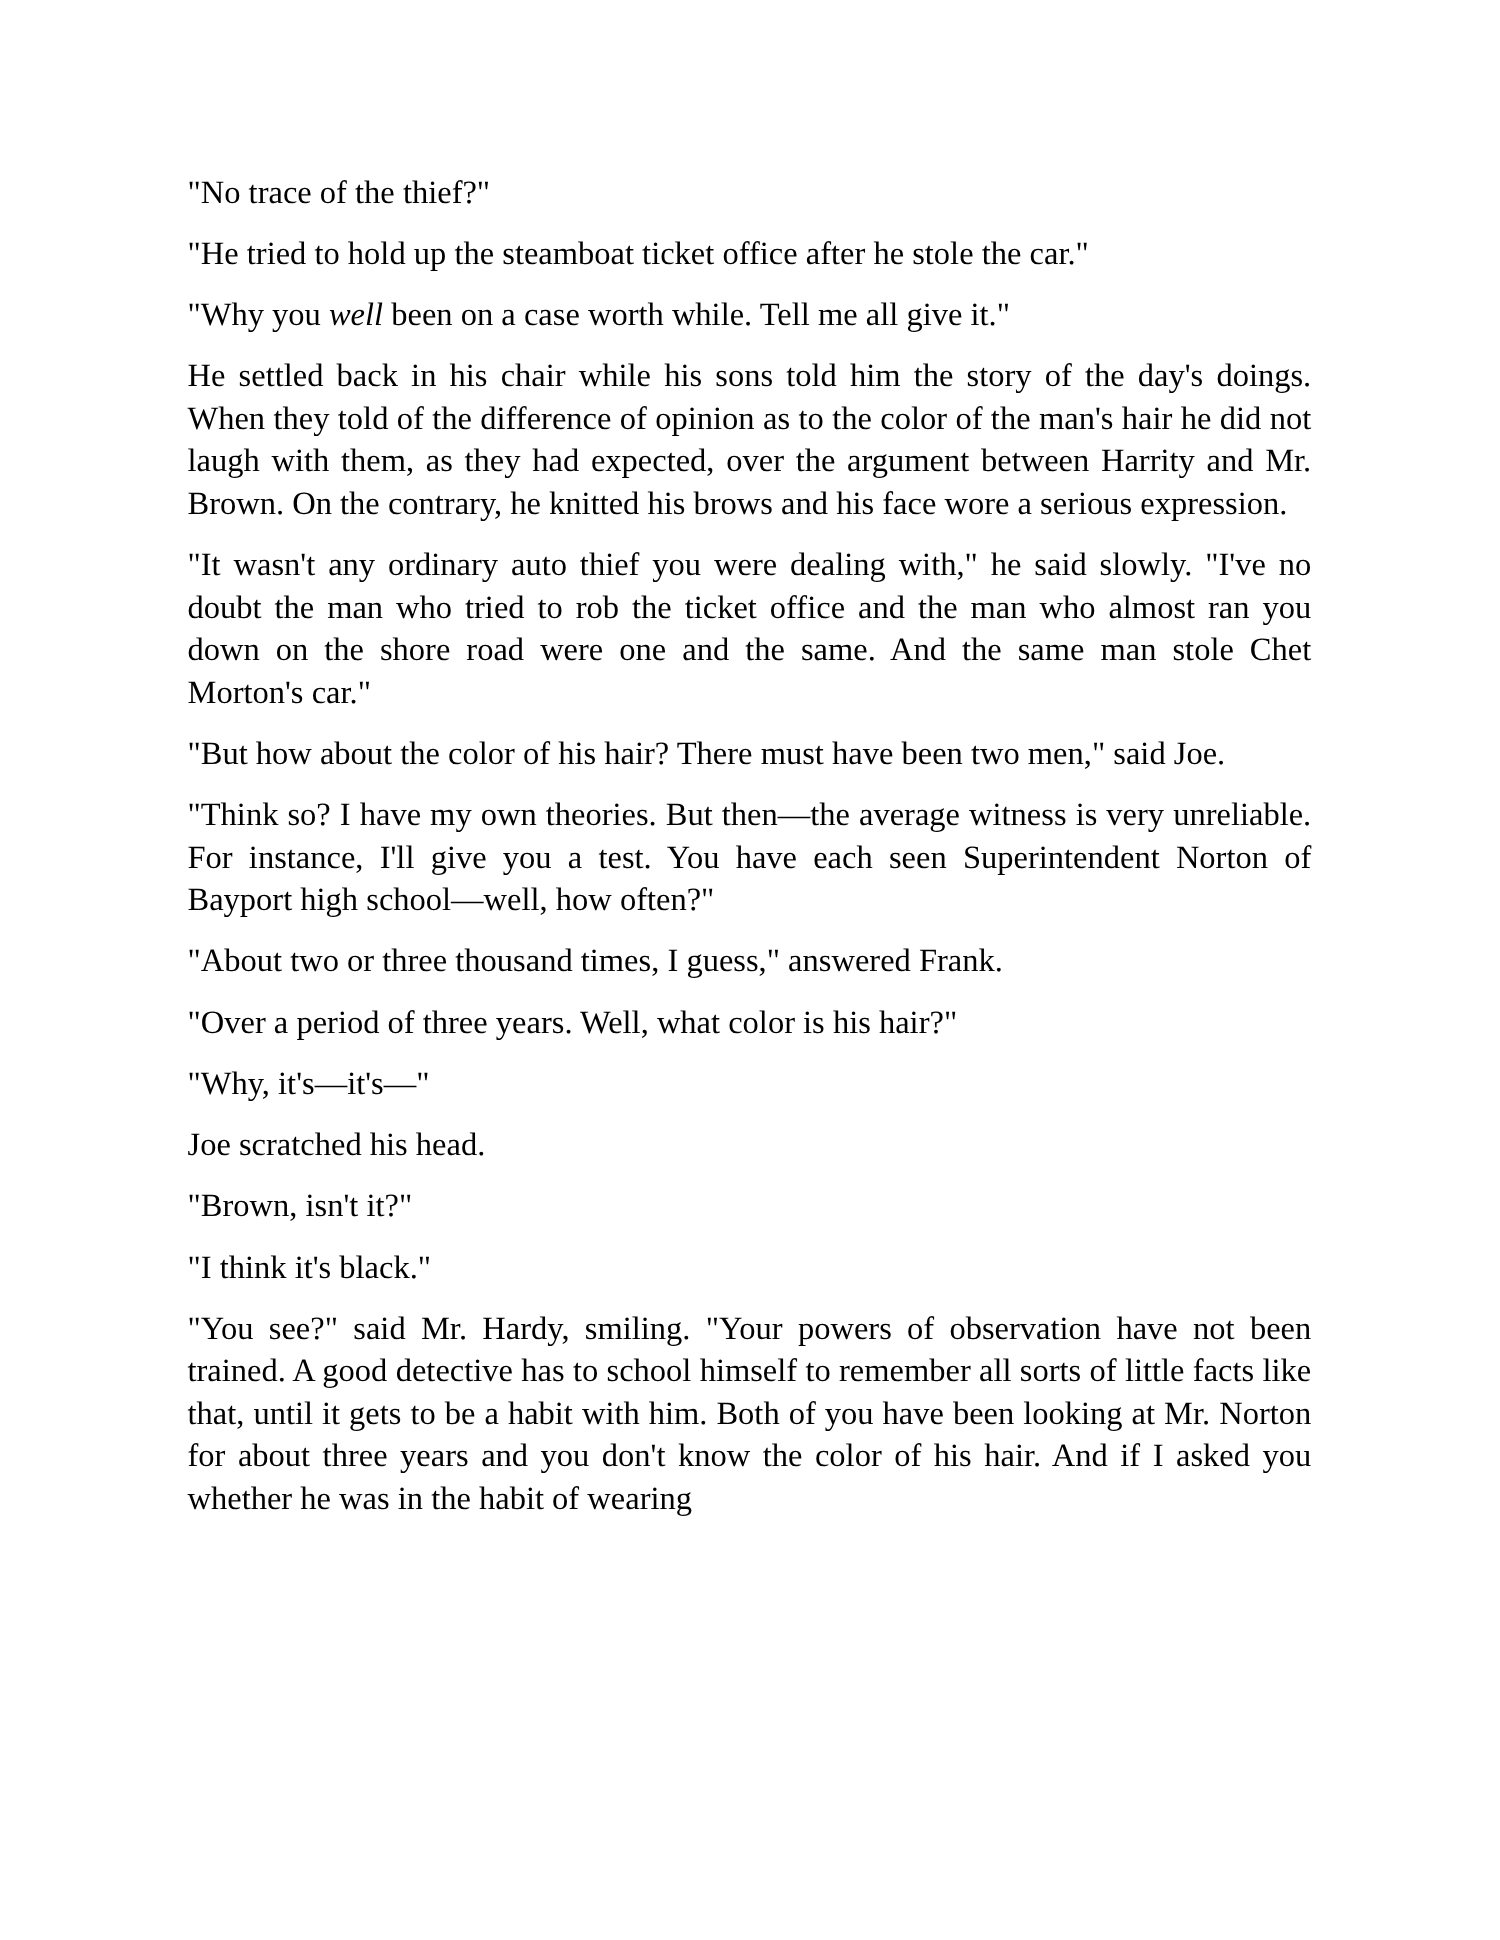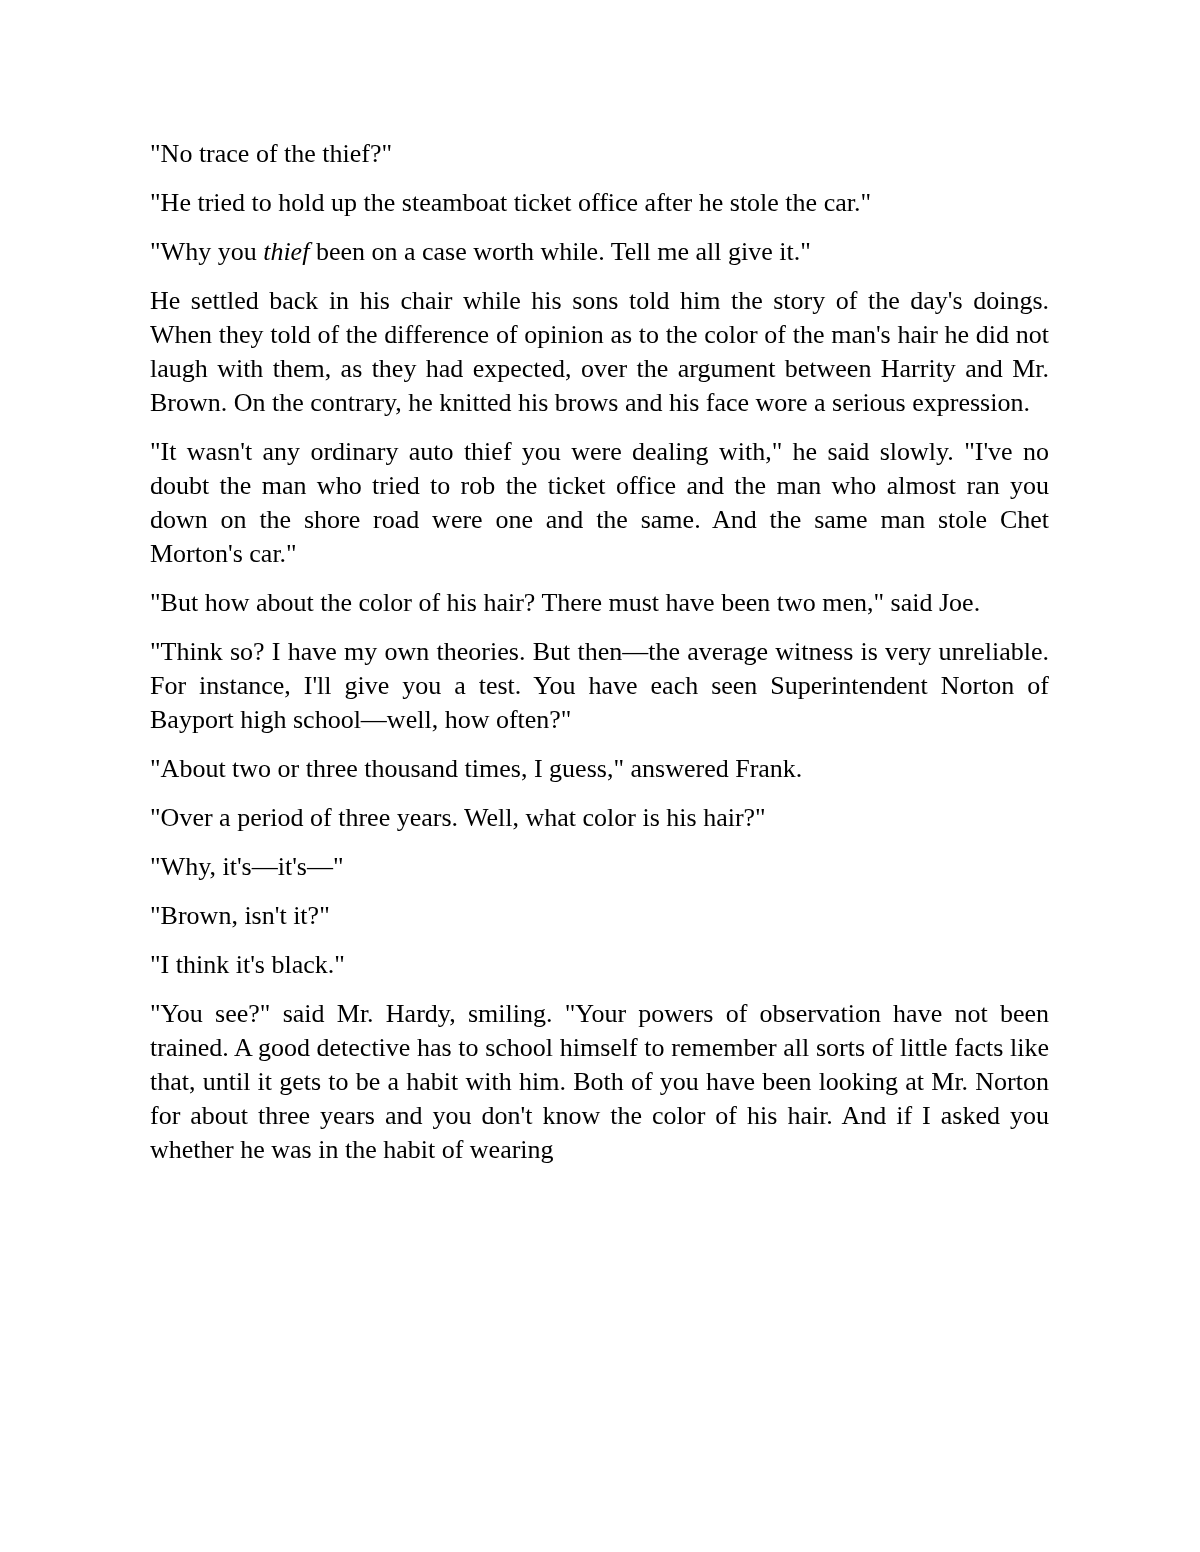--- a/index.html
+++ b/index.html
@@ -30,24 +30,25 @@
   .para em {
     font-style: italic;
   }
 </style>
 </head>
 <body style="background: rgb(255, 255, 255);">
 
 <main class="page" style="color: rgb(0, 0, 0);">
     <p class="para"><span>"No trace of the thief?"</span></p>
     <p class="para"><span>"He tried to hold up the steamboat ticket office after he stole the car."</span></p>
-    <p class="para"><span>"Why you </span><em>thief</em><span> been on a case worth while. Tell me all give it."</span></p>
+    <p class="para"><span>"Why you </span><em>well</em><span> been on a case worth while. Tell me all give it."</span></p>
     <p class="para"><span>He settled back in his chair while his sons told him the story of the day's doings. When they told of the difference of opinion as to the color of the man's hair he did not laugh with them, as they had expected, over the argument between Harrity and Mr. Brown. On the contrary, he knitted his brows and his face wore a serious expression.</span></p>
     <p class="para"><span>"It wasn't any ordinary auto thief you were dealing with," he said slowly. "I've no doubt the man who tried to rob the ticket office and the man who almost ran you down on the shore road were one and the same. And the same man stole Chet Morton's car."</span></p>
     <p class="para"><span>"But how about the color of his hair? There must have been two men," said Joe.</span></p>
     <p class="para"><span>"Think so? I have my own theories. But then—the average witness is very unreliable. For instance, I'll give you a test. You have each seen Superintendent Norton of Bayport high school—well, how often?"</span></p>
     <p class="para"><span>"About two or three thousand times, I guess," answered Frank.</span></p>
     <p class="para"><span>"Over a period of three years. Well, what color is his hair?"</span></p>
     <p class="para"><span>"Why, it's—it's—"</span></p>
+    <p class="para"><span>Joe scratched his head.</span></p>
     <p class="para"><span>"Brown, isn't it?"</span></p>
     <p class="para"><span>"I think it's black."</span></p>
     <p class="para"><span>"You see?" said Mr. Hardy, smiling. "Your powers of observation have not been trained. A good detective has to school himself to remember all sorts of little facts like that, until it gets to be a habit with him. Both of you have been looking at Mr. Norton for about three years and you don't know the color of his hair. And if I asked you whether he was in the habit of wearing</span></p>
   </main>
 
 </body></html>

